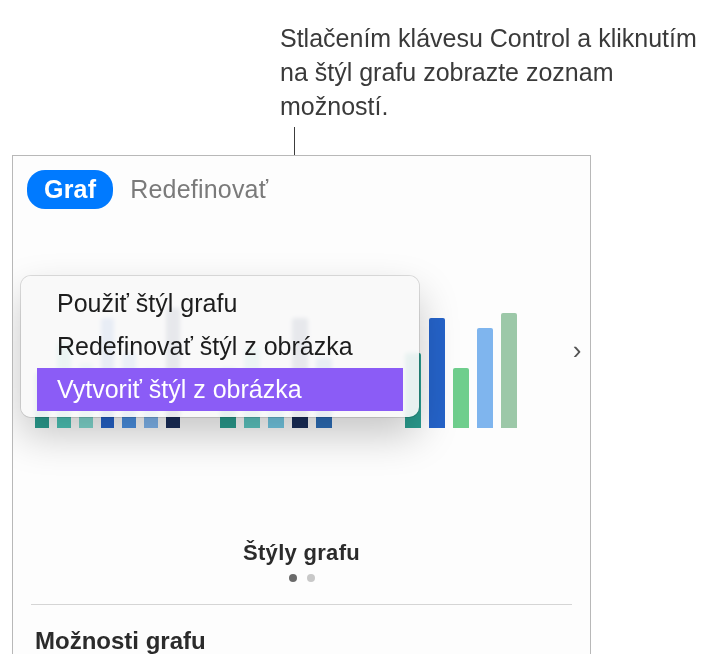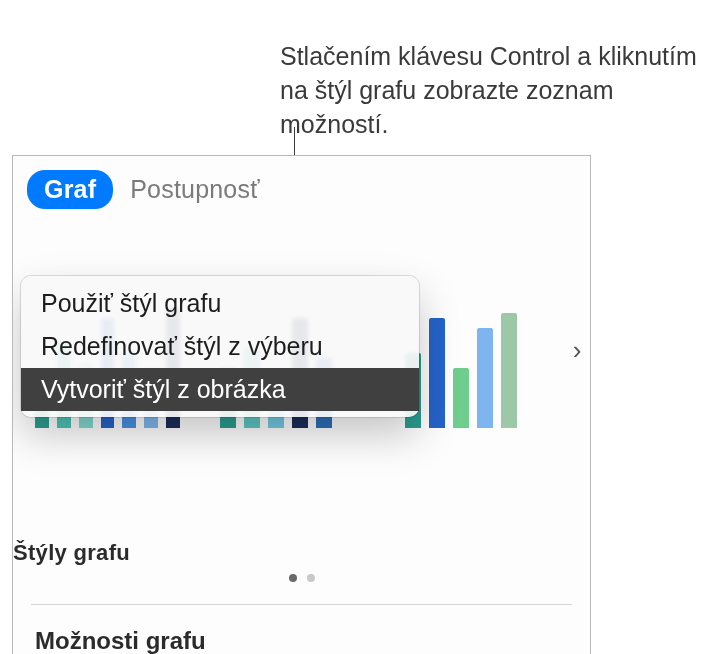--- a/index.html
+++ b/index.html
@@ -13,21 +13,20 @@
     }
     .callout {
       position: absolute;
       top: 22px;
       left: 280px;
       width: 430px;
       font-size: 25px;
       line-height: 1.35;
       color: #3a3a3a;
       font-weight: 400;
-      margin-top: 18px;
     }
     .callout-line {
       position: absolute;
       top: 127px;
       left: 294px;
       width: 1px;
       height: 105px;
       background: #3c3c3c;
     }
     .panel {
@@ -100,21 +99,21 @@
       height: 40px;
       display: flex;
       align-items: center;
       justify-content: center;
       font-size: 26px;
       color: #555;
       cursor: pointer;
     }
 
     .styles-label {
-      text-align: left;
+      text-align: center;
       font-size: 22px;
       font-weight: 600;
       color: #2b2b2b;
       margin-top: 108px;
       letter-spacing: 0.3px;
     }
     .dots {
       display: flex;
       justify-content: center;
       gap: 10px;
@@ -139,46 +138,46 @@
 
     
     .context-menu {
       position: absolute;
       top: 120px;
       left: 8px;
       width: 398px;
       border-radius: 10px;
       background: rgba(248,248,248,0.92);
       box-shadow: 0 0 0 1px rgba(0,0,0,0.12), 0 18px 40px rgba(0,0,0,0.22);
-      padding: 6px 0;
+      padding: 6px 16px;
       backdrop-filter: blur(2px);
     }
     .menu-item {
       font-size: 25px;
       padding: 7px 20px;
       color: #1d1d1d;
       cursor: pointer;
       white-space: nowrap;
     }
     .menu-item.selected {
-      background: #404040;
+      background: #8b5cf6;
       color: #fff;
     }
   </style>
 </head>
 <body>
 
 <div class="callout">Stlačením klávesu Control a kliknutím na štýl grafu zobrazte zoznam možností.</div>
 <div class="callout-line"></div>
 
 <div class="panel">
 
   <div class="tabs">
     <div class="tab active">Graf</div>
-    <div class="tab">Postupnosť</div>
+    <div class="tab">Redefinovať</div>
   </div>
 
   <div class="styles-row">
     <div class="style-thumb t1">
         <div class="bar b1" style="height: 55px;"></div>
         <div class="bar b2" style="height: 85px;"></div>
         <div class="bar b3" style="height: 65px;"></div>
         <div class="bar b4" style="height: 110px;"></div>
         <div class="bar b5" style="height: 75px;"></div>
         <div class="bar b6" style="height: 60px;"></div>
@@ -198,21 +197,21 @@
         <div class="bar b4" style="height: 100px;"></div>
         <div class="bar b5" style="height: 115px;"></div>
       </div>
     <div class="nav-arrow">
       <span>›</span>
     </div>
   </div>
 
   <div class="context-menu">
     <div class="menu-item">Použiť štýl grafu</div>
-    <div class="menu-item">Redefinovať štýl z výberu</div>
+    <div class="menu-item">Redefinovať štýl z obrázka</div>
     <div class="menu-item selected">Vytvoriť štýl z obrázka</div>
   </div>
 
   <div class="styles-label">Štýly grafu</div>
   <div class="dots">
     <div class="dot active"></div>
     <div class="dot"></div>
   </div>
 
   <div class="divider"></div>

